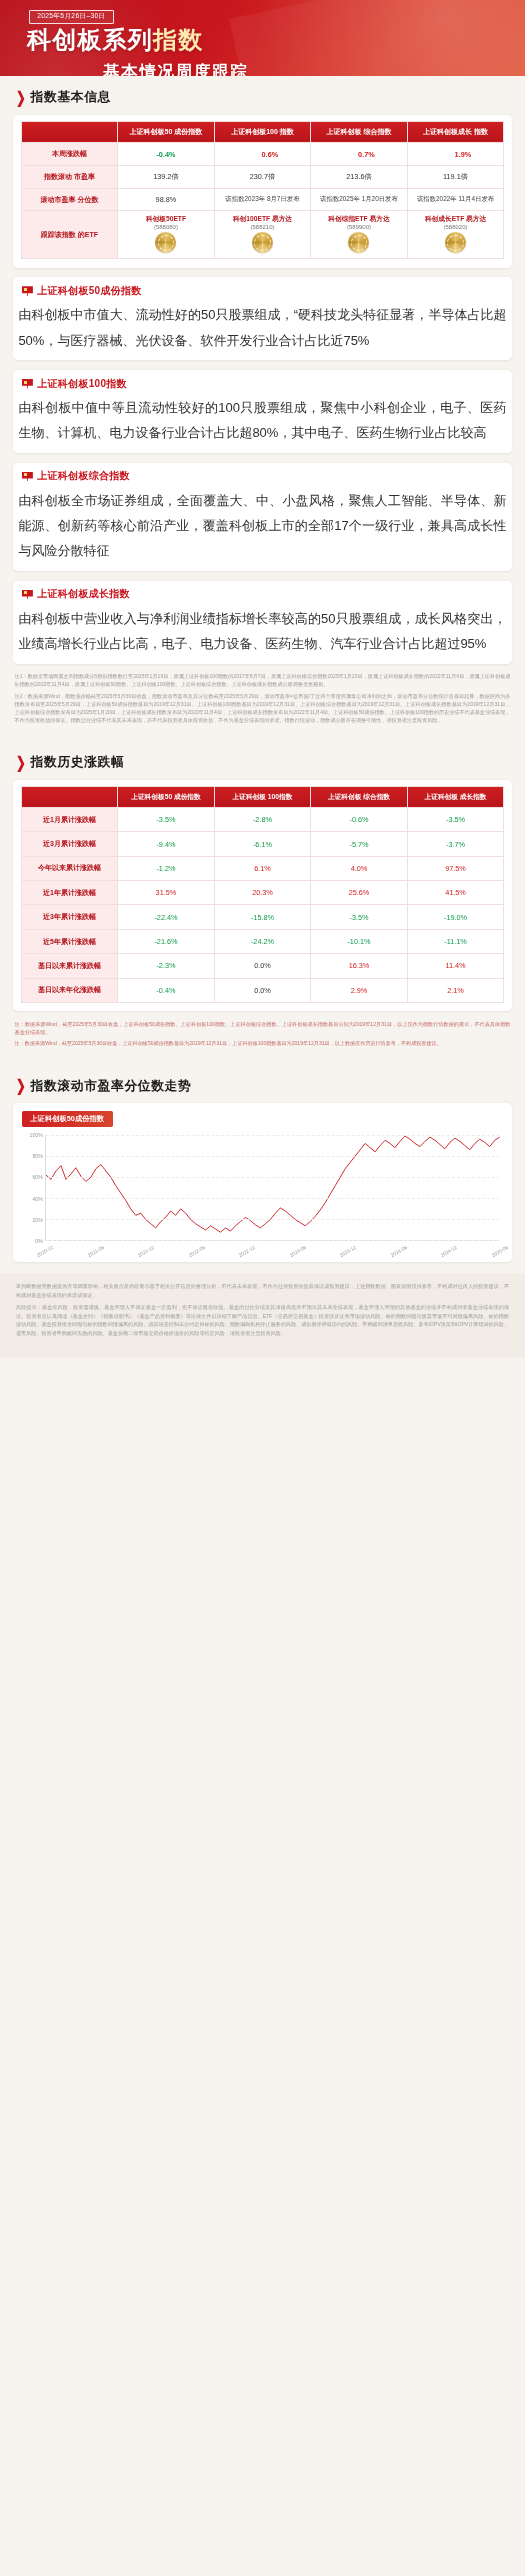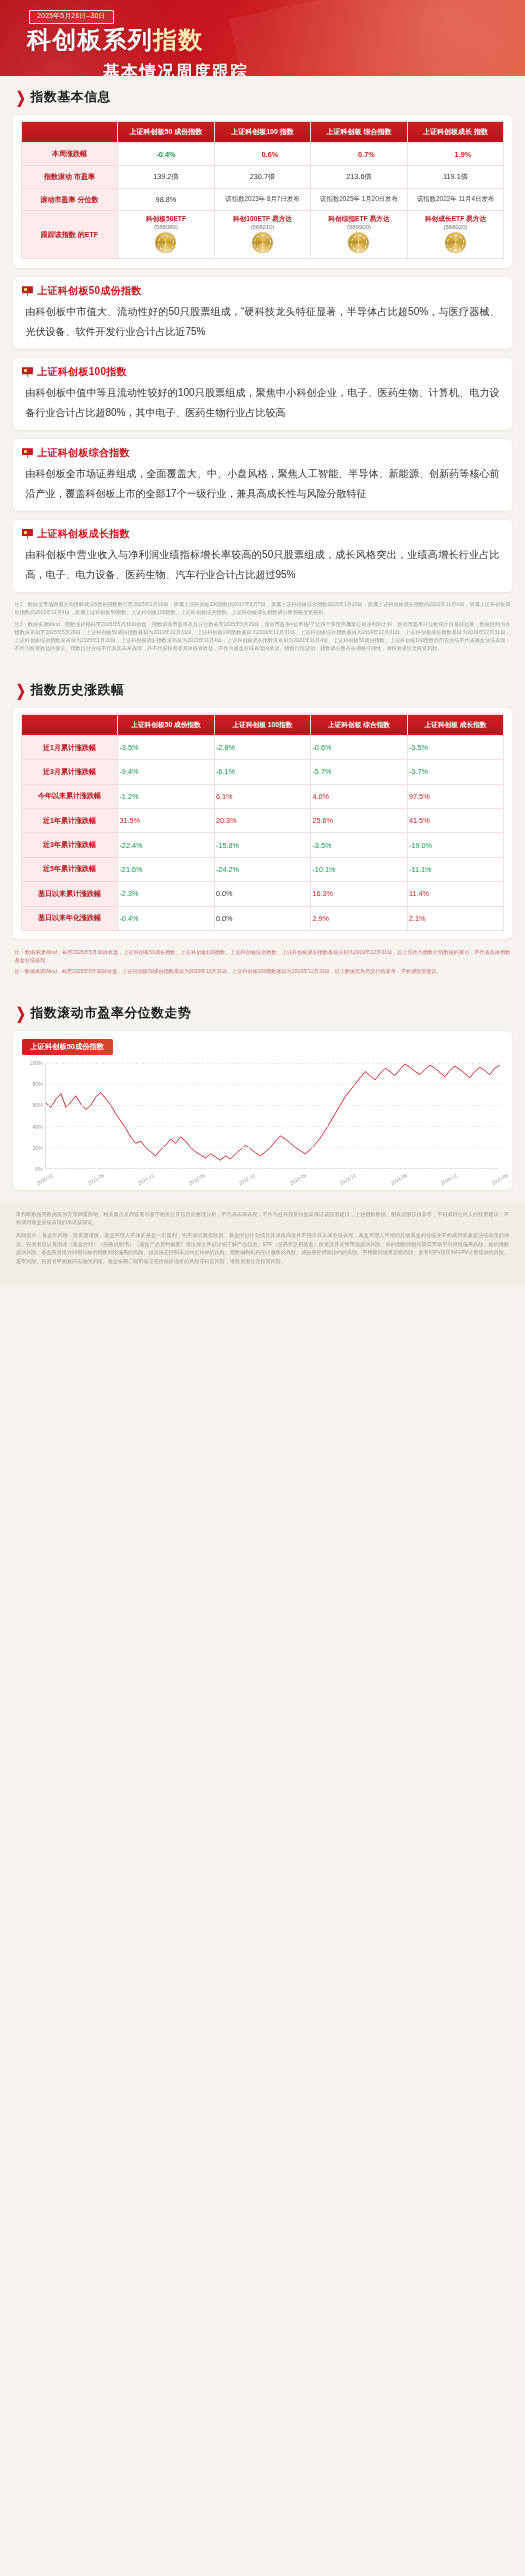--- a/index.html
+++ b/index.html
@@ -126,22 +126,22 @@
     background:#c8161e;
     clip-path:polygon(0 0,100% 0,100% 72%,55% 72%,55% 100%,48% 100%,48% 72%,0 72%);
     position:relative;
   }
   .flag:after{
     content:"";position:absolute;left:1.8px;top:1.8px;width:3px;height:3px;
     background:#ffd96a;border-radius:0.6px;
   }
   .desc-title{ color:#c8161e; font-size:10px; font-weight:bold; letter-spacing:0.3px; }
   .desc-body{
-    font-size:10px; line-height:1.95; color:#2f2f2f;
-    padding:0 12px; text-align:justify;
+    font-size:13px; line-height:1.95; color:#2f2f2f;
+    padding:0 5px; text-align:justify;
   }
 
   
   .notes{
     margin:8.5px 14.6px 0 14.6px;
     font-size:5.1px; line-height:1.62; color:#9a9a9a; text-align:justify;
   }
   .notes p{ margin:0 0 3px 0; }
   .note-red{ color:#c46a6a; }
 
@@ -150,21 +150,21 @@
     background:linear-gradient(180deg,#cf1f22,#b8141a);
     color:#fff; font-size:6.7px; font-weight:bold;
     text-align:center; padding:5.5px 1.8px; line-height:1.35;
     border:0.6px solid #cf1f22;
   }
   .rowlab2{
     width:73px; background:#fdeaea; color:#b3161c;
     font-size:7px; font-weight:bold; text-align:center;
     padding:6.7px 1.2px;
   }
-  .val2{ font-size:7.3px; padding:6.7px 1.2px; }
+  .val2{ text-align:center; font-size:7.3px; padding:6.7px 1.2px; }
   .g{ color:#0f9b4c; }
   .r{ color:#d0211f;margin-top:39px; }
 
   
   .chart-card{
     margin:0 13.4px; background:#fff; border-radius:4.9px;
     box-shadow:0 0.6px 2.4px rgba(0,0,0,.07); padding:7.3px 6px 4.9px 6px;
   }
   .chip{
     display:inline-block; background:linear-gradient(90deg,#cf1f22,#d8452c);

